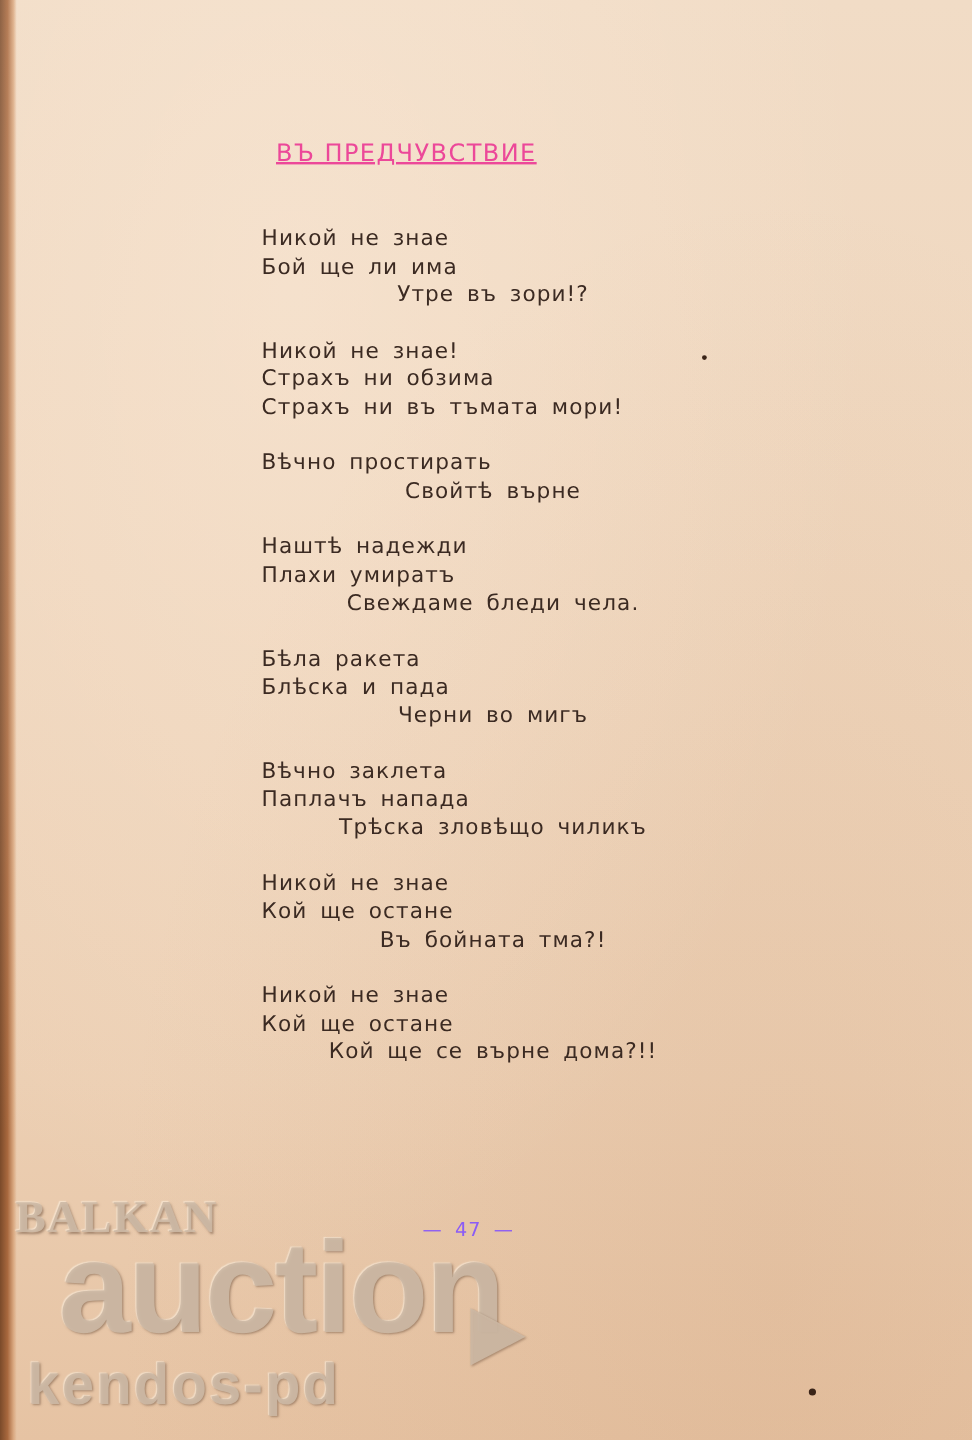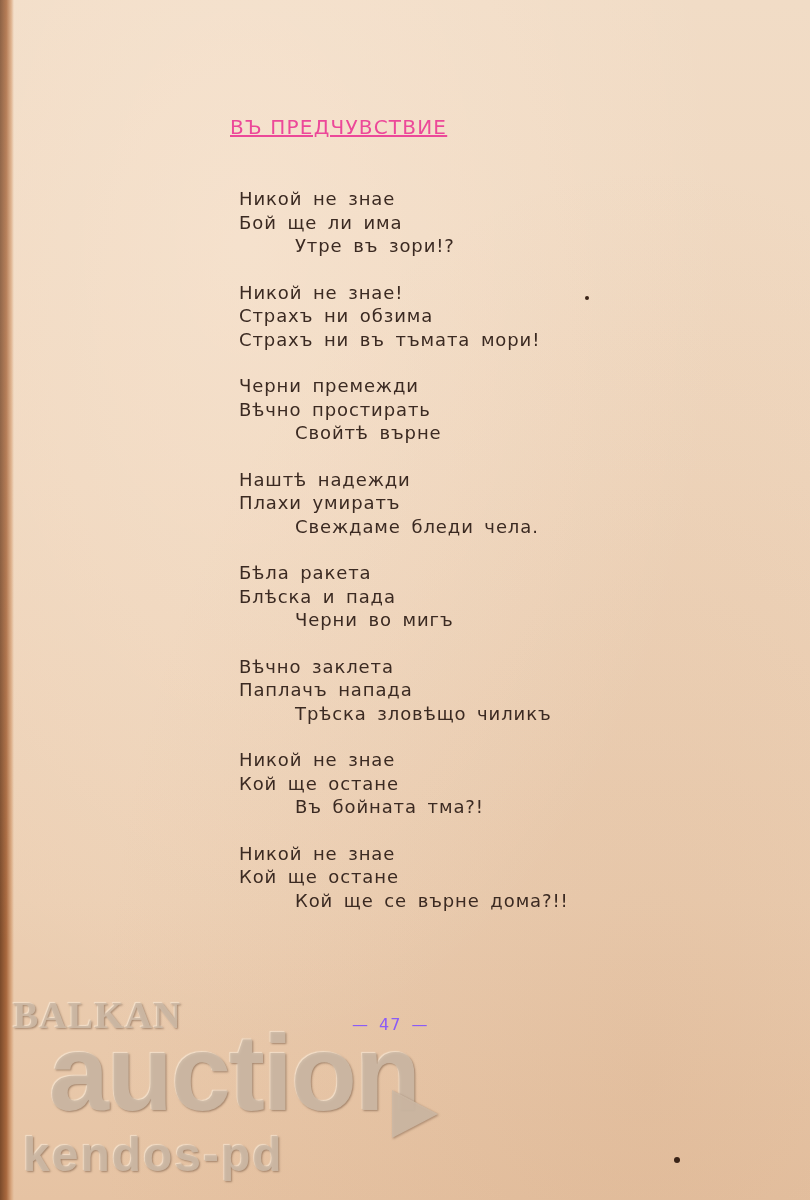--- a/index.html
+++ b/index.html
@@ -24,23 +24,22 @@
       color: #3b2a22;
     }
     .title {
       font-size: 20px; letter-spacing: 1.2px; margin-left: 12px;
       color: #ec4899; margin-bottom: 45px; line-height: 30px; text-decoration: underline;
     }
     .stanza { margin-bottom: 23px; }
     .line {
       font-size: 18px; line-height: 23.5px; letter-spacing: 0.9px; word-spacing: 4px;
       white-space: nowrap;
-      margin-left: 21px;
     }
-    .indent { padding-left: 56px; }
+    .indent { padding-left: 56px; text-align: center; }
     .page-number {
       position: absolute; left: 352px; top: 1015px; font-size: 16px;
       color: #8b5cf6; letter-spacing: 1px; word-spacing: 4px;
     }
     .watermark {
       position: absolute; left: 13px; top: 995px; color: rgba(205,185,165,0.9);
       font-family: "Liberation Sans", sans-serif; font-weight: bold;
       text-shadow: 1px 1px 2px rgba(110,80,60,0.55), -1px -1px 1px rgba(255,245,230,0.6);
     }
     .wm-brand { font-size: 38px; letter-spacing: 1px; line-height: 40px; font-family: "Liberation Serif", serif; }
@@ -67,21 +66,20 @@
     <div class="line">Никой не знае</div>
     <div class="line">Бой ще ли има</div>
     <div class="line indent">Утре въ зори!?</div>
   </div>
   <div class="stanza">
     <div class="line">Никой не знае!</div>
     <div class="line">Страхъ ни обзима</div>
     <div class="line">Страхъ ни въ тъмата мори!</div>
   </div>
   <div class="stanza">
-    <div class="line">Черни премежди</div>
     <div class="line">Вѣчно простирать</div>
     <div class="line indent">Свойтѣ върне</div>
   </div>
   <div class="stanza">
     <div class="line">Наштѣ надежди</div>
     <div class="line">Плахи умиратъ</div>
     <div class="line indent">Свеждаме бледи чела.</div>
   </div>
   <div class="stanza">
     <div class="line">Бѣла ракета</div>

